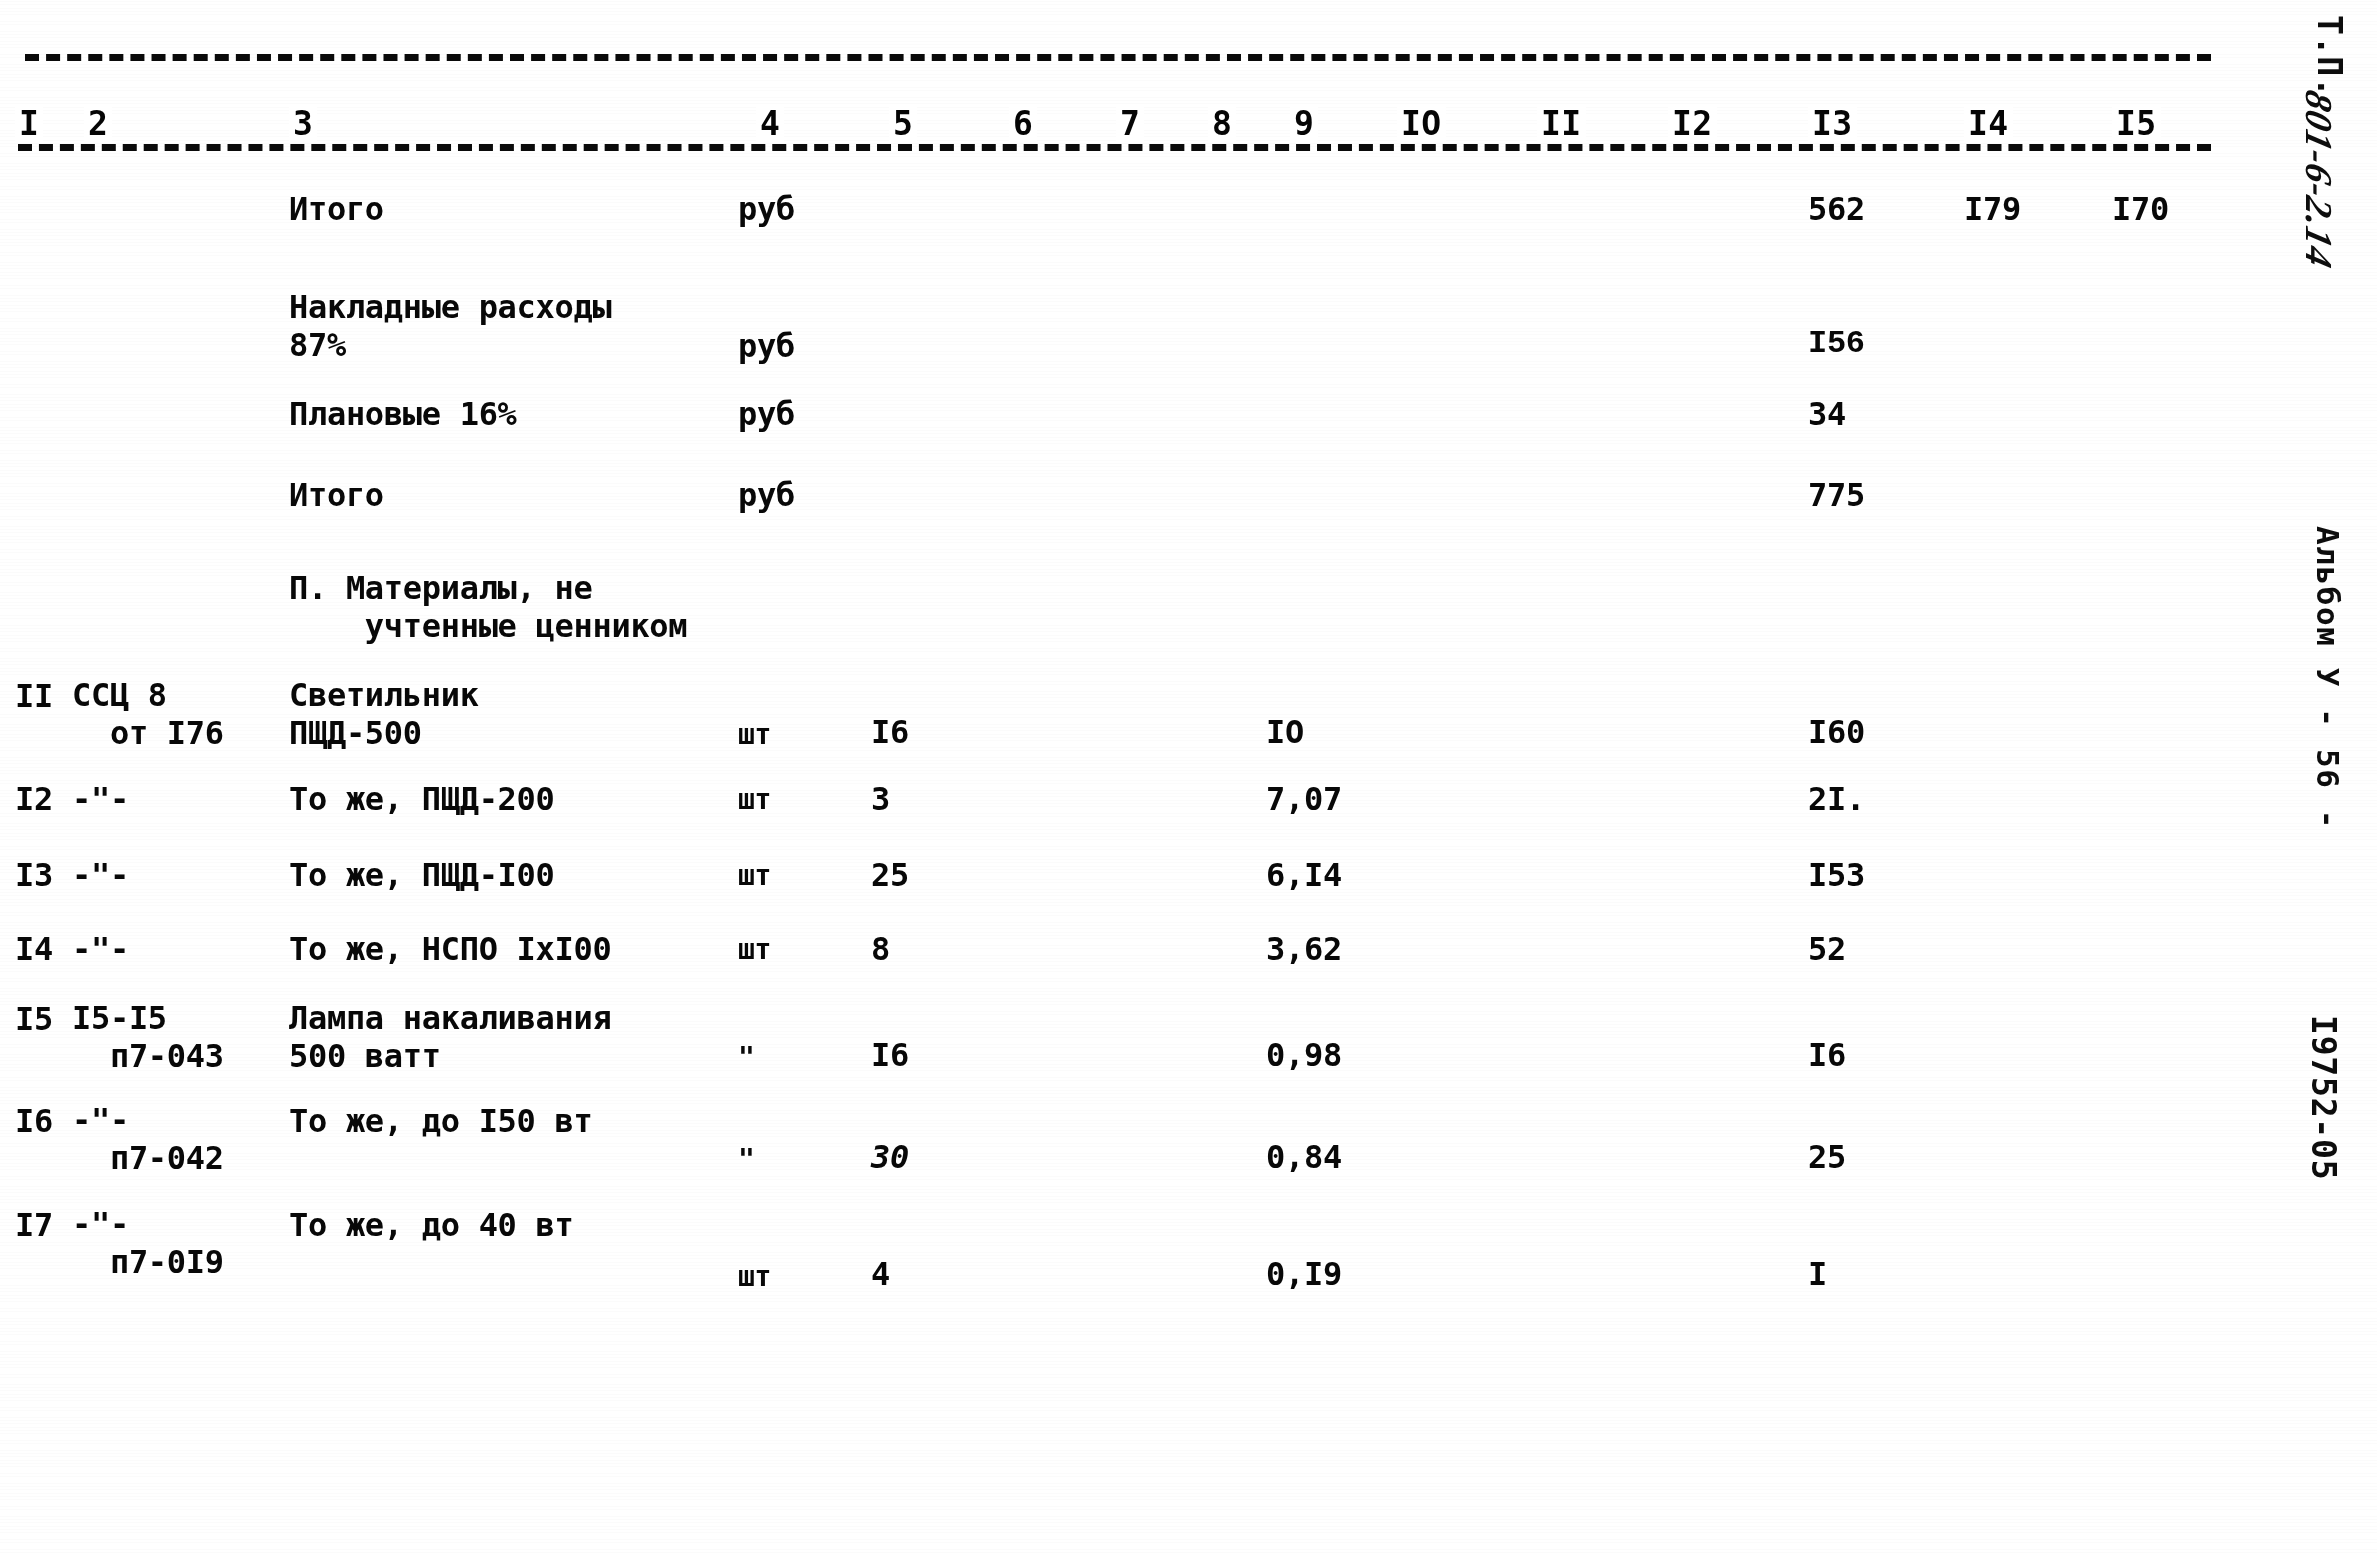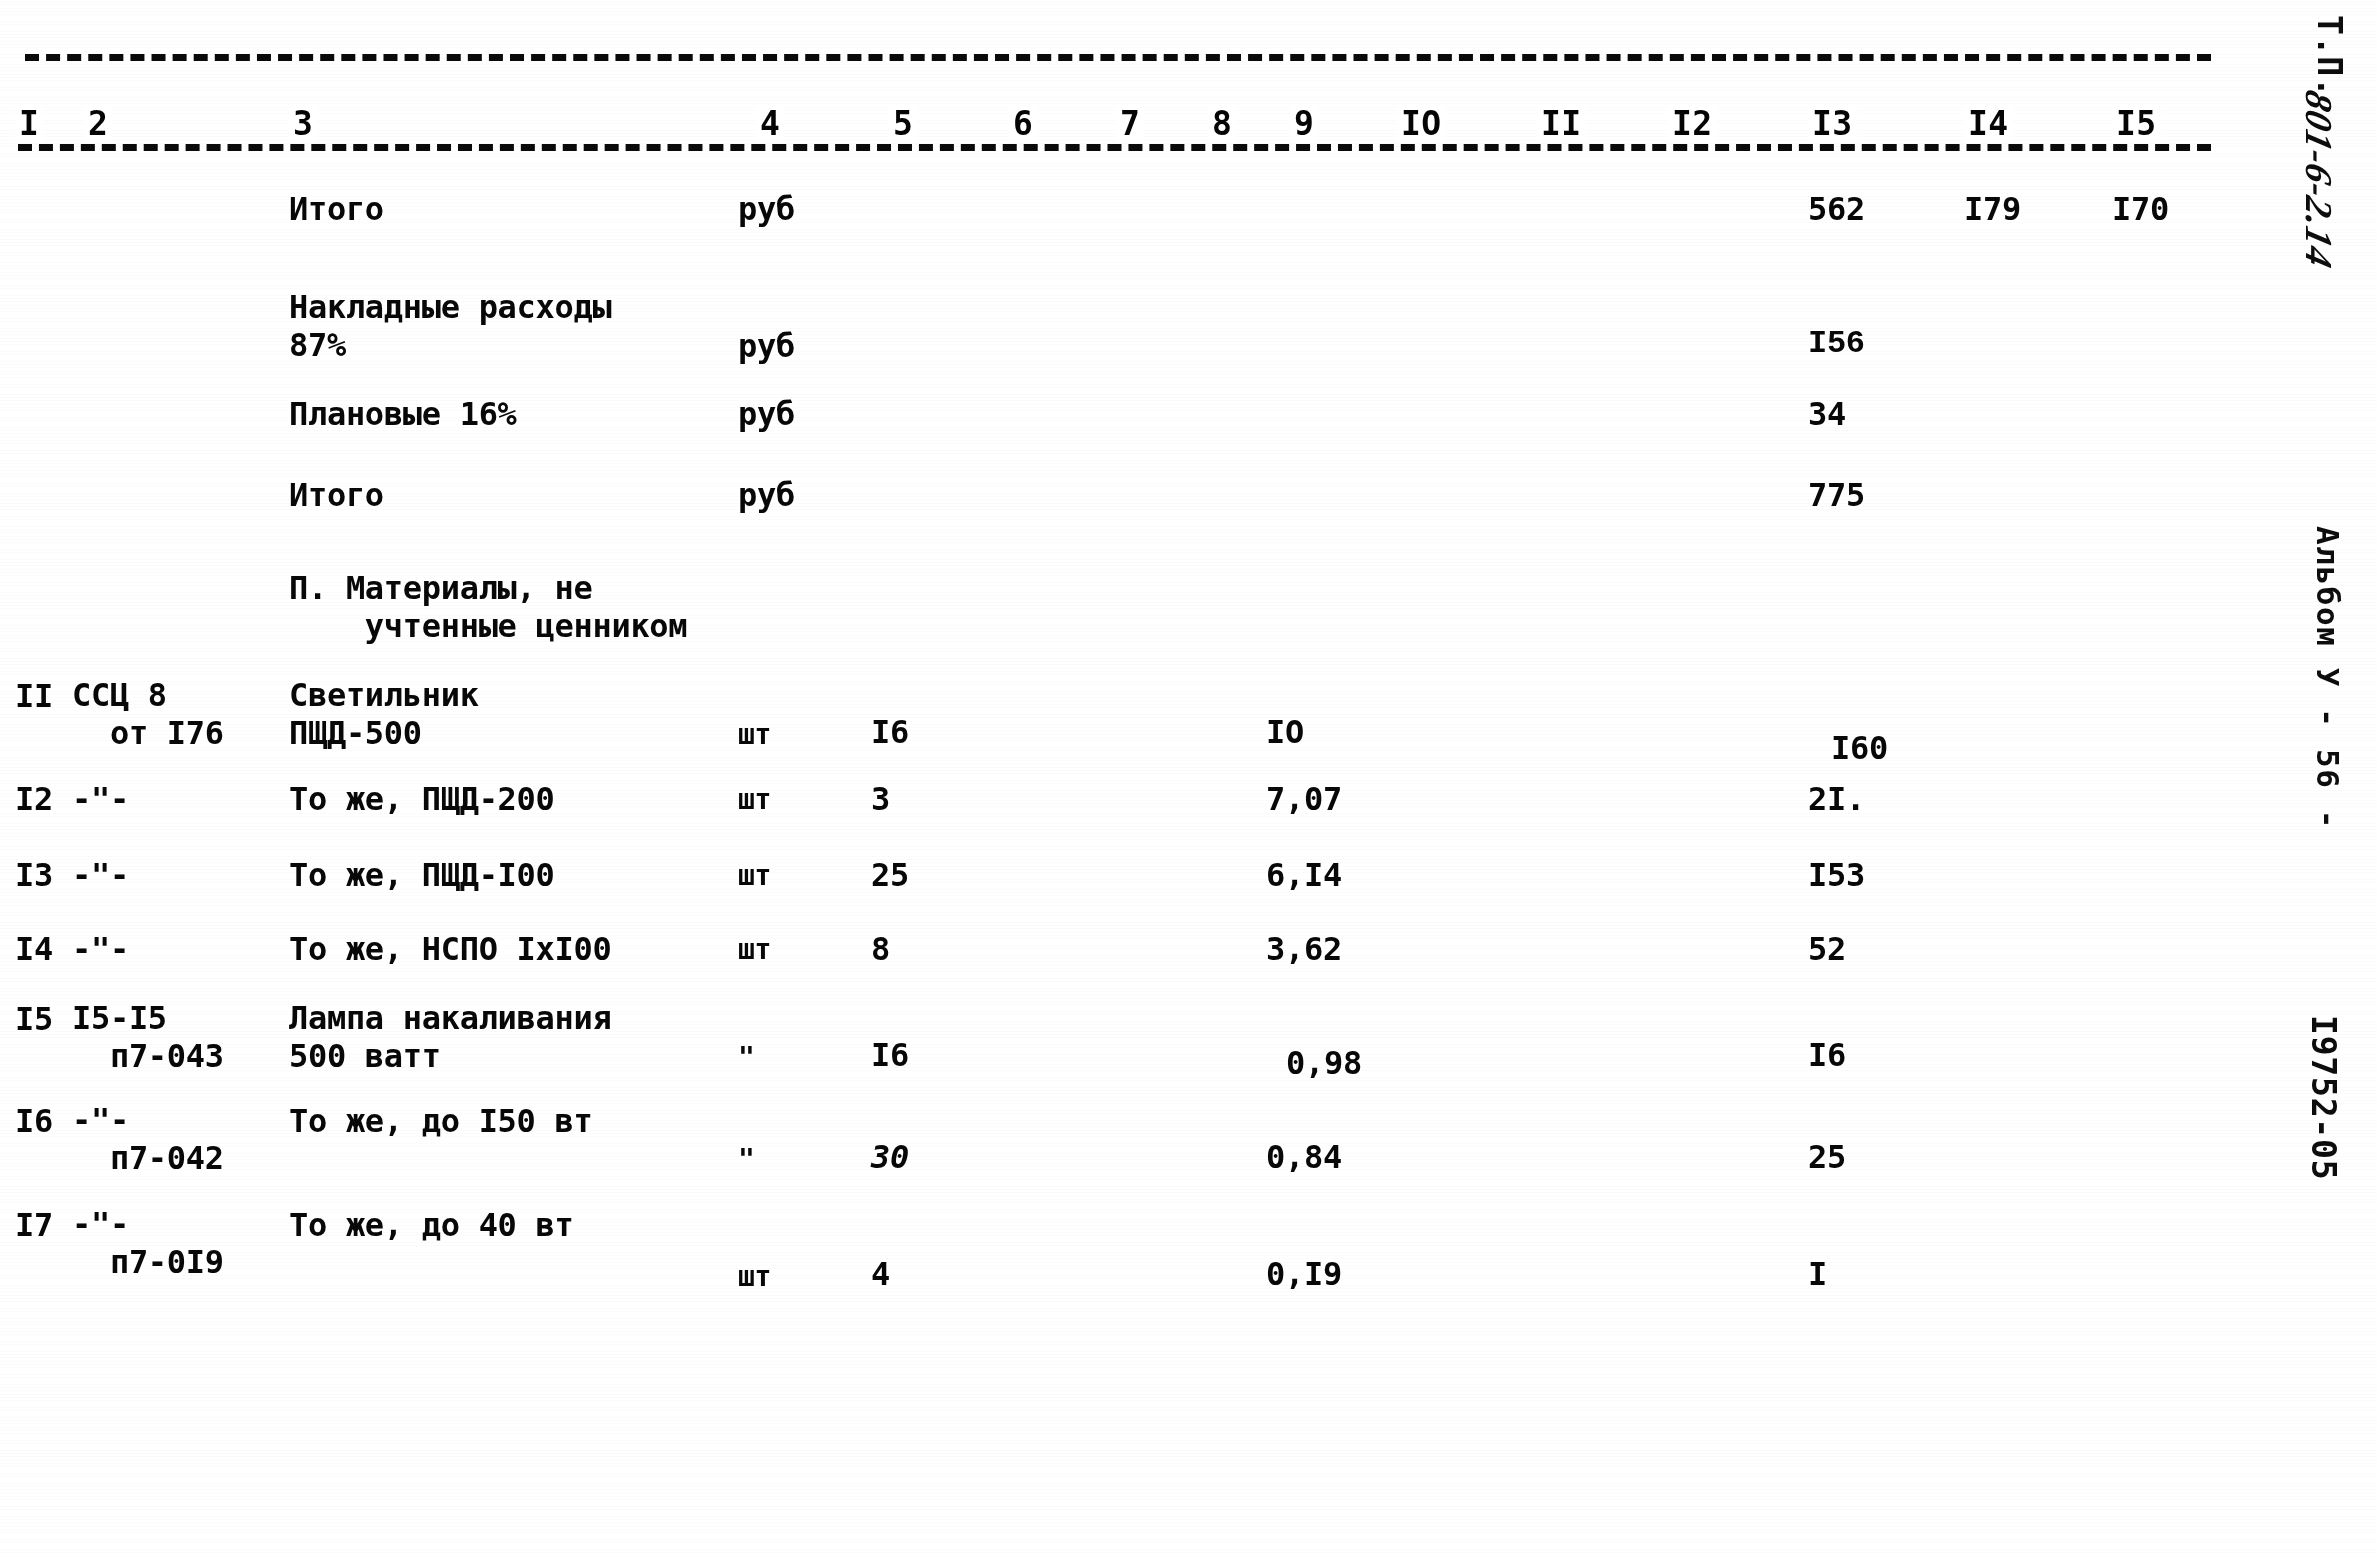--- a/index.html
+++ b/index.html
@@ -244,21 +244,21 @@
 
     <div class="row" style="top:487px;">
       <span class="cell c-pos">II</span>
       <span class="cell c-code two-line">ССЦ 8
   от I76</span>
       <span class="cell c-name two-line">Светильник
 ПЩД-500</span>
       <span class="cell c-unit small" style="top:41px;">шт</span>
       <span class="cell c-qty" style="top:36px;">I6</span>
       <span class="cell c-price" style="top:36px;">IO</span>
-      <span class="cell c-sum" style="top:52px;margin-left:23px;">I60</span>
+      <span class="cell c-sum" style="top:36px;">I60</span>
       <span class="cell c-s14"></span>
       <span class="cell c-s15"></span>
     </div>
 
     <div class="row" style="top:590px;">
       <span class="cell c-pos">I2</span>
       <span class="cell c-code">-"-</span>
       <span class="cell c-name">То же, ПЩД-200</span>
       <span class="cell c-unit small" style="top:3.3px;">шт</span>
       <span class="cell c-qty">3</span>
@@ -293,21 +293,21 @@
     </div>
 
     <div class="row" style="top:810px;">
       <span class="cell c-pos">I5</span>
       <span class="cell c-code two-line">I5-I5
   п7-043</span>
       <span class="cell c-name two-line">Лампа накаливания
 500 ватт</span>
       <span class="cell c-unit small" style="top:41px;">"</span>
       <span class="cell c-qty" style="top:36px;">I6</span>
-      <span class="cell c-price" style="top:44px;margin-left:20px;">0,98</span>
+      <span class="cell c-price" style="top:36px;">0,98</span>
       <span class="cell c-sum" style="top:36px;">I6</span>
       <span class="cell c-s14"></span>
       <span class="cell c-s15"></span>
     </div>
 
     <div class="row" style="top:912px;">
       <span class="cell c-pos">I6</span>
       <span class="cell c-code two-line">-"-
   п7-042</span>
       <span class="cell c-name">То же, до I50 вт</span>

